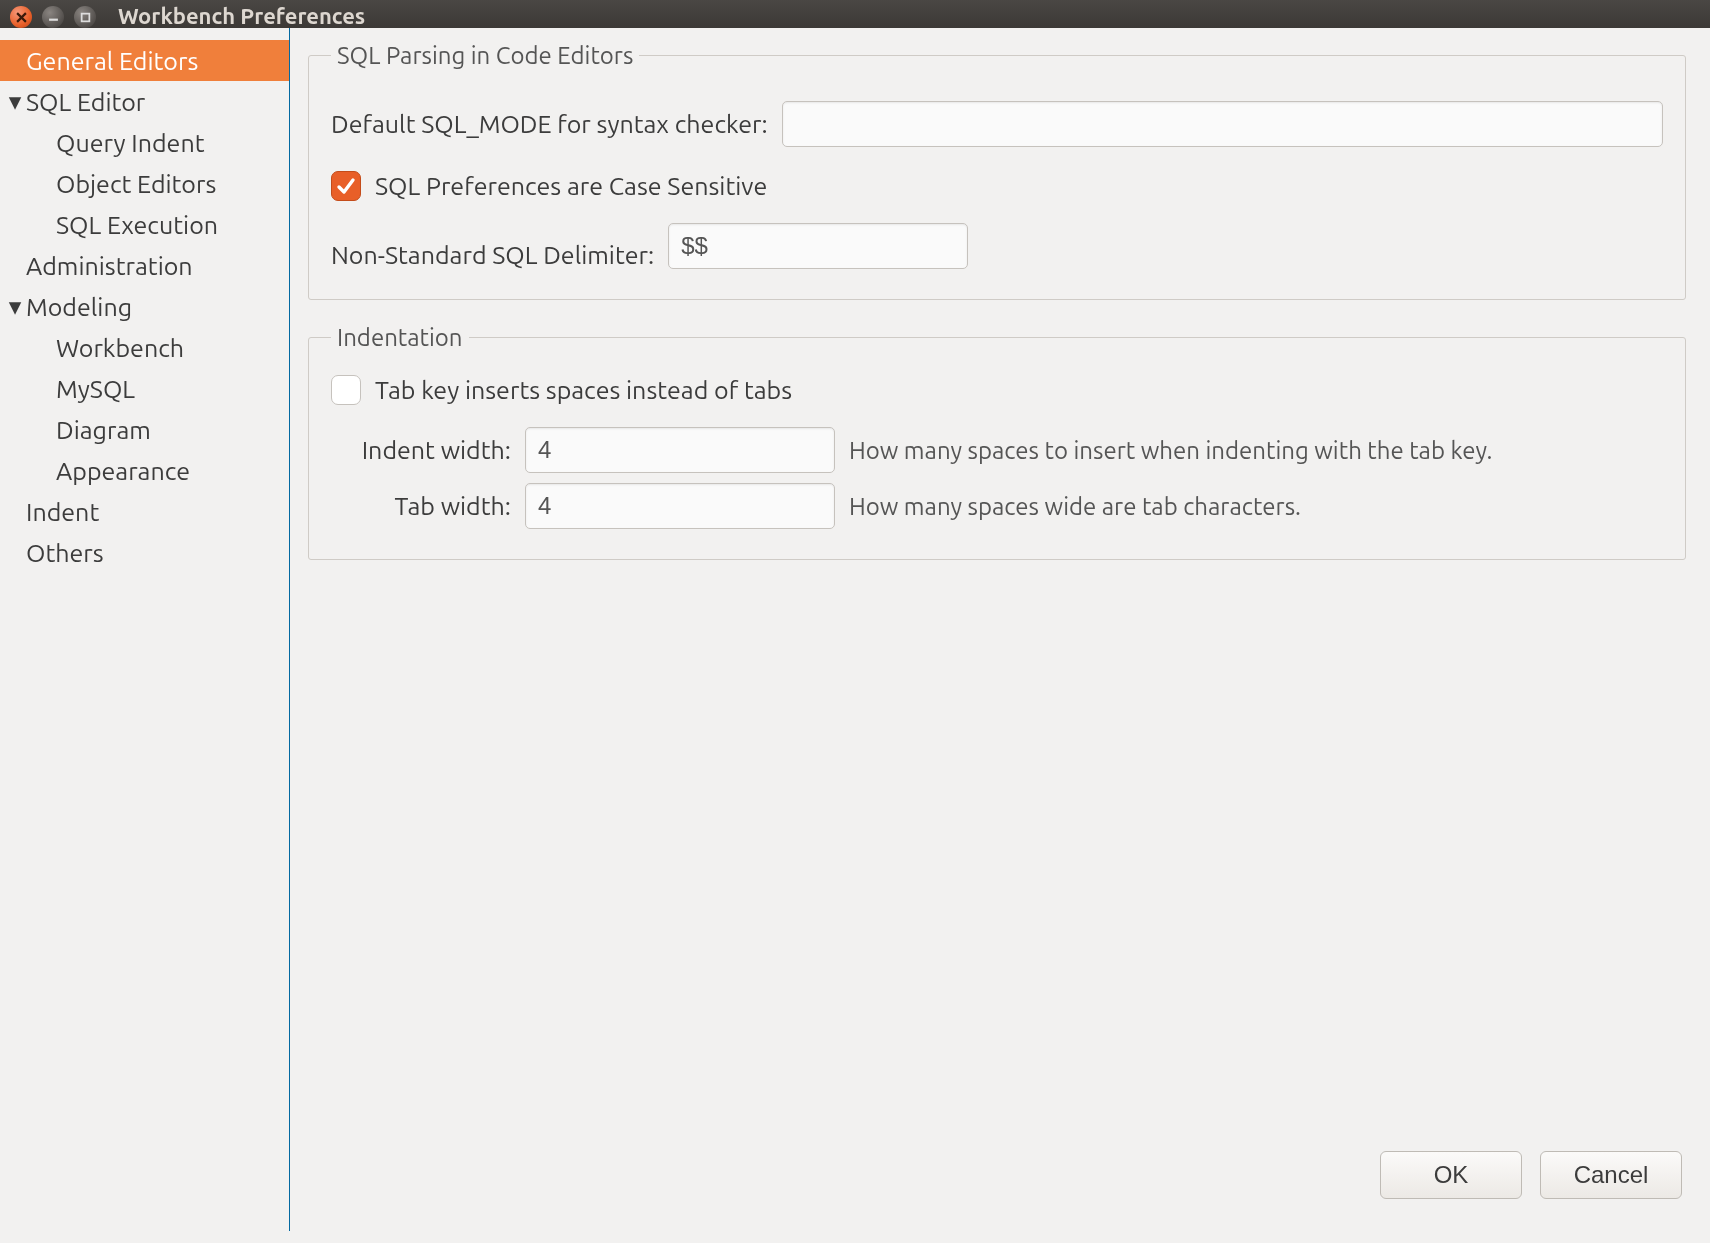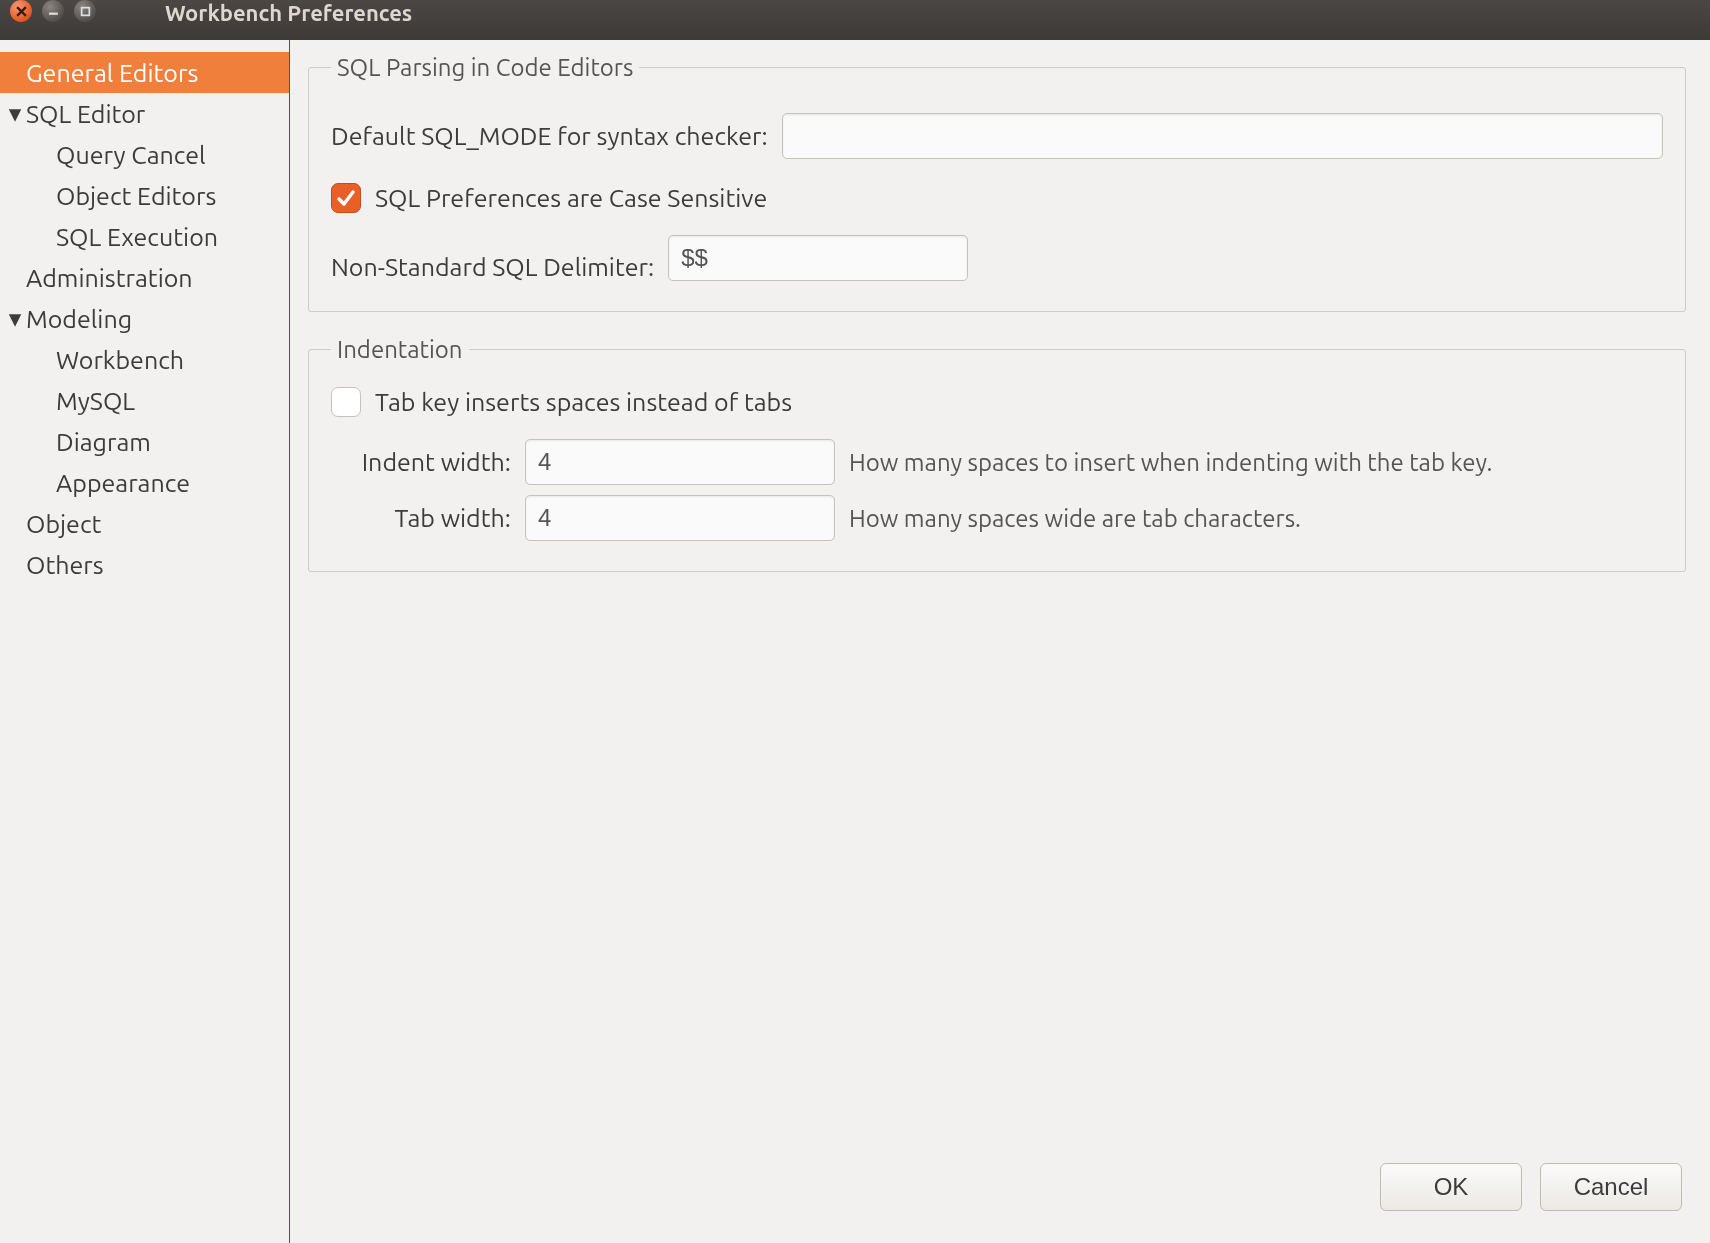--- a/index.html
+++ b/index.html
@@ -7,29 +7,28 @@
     margin: 0; padding: 0;
     width: 1710px; height: 1243px;
     font-family: "Ubuntu", "Segoe UI", Arial, sans-serif;
     font-size: 22px;
     color: #3c3c3c;
     background: #f2f1f0;
     overflow: hidden;
   }
   
   .titlebar {
-    height: 40px;
+    height: 28px;
     background: linear-gradient(to bottom, #4a4744, #3c3936);
     display: flex;
-    align-items: flex-start;
+    align-items: flex-end;
     padding: 0 10px;
     color: #ddd7d0;
     font-weight: 600;
     font-size: 22px;
-    gap: 47px;
   }
   .win-btns {
     display: flex;
     gap: 10px;
     margin-right: 16px;
   }
   .win-btn {
     width: 22px; height: 22px;
     border-radius: 50%;
     display: flex;
@@ -203,21 +202,21 @@
     <div class="tree-item tree-indent-0 tree-noarrow selected">
       <span class="tree-arrow"></span>
       <span class="tree-label">General Editors</span>
     </div>
     <div class="tree-item tree-indent-0">
       <span class="tree-arrow">▾</span>
       <span class="tree-label">SQL Editor</span>
     </div>
     <div class="tree-item tree-indent-1 tree-noarrow">
       <span class="tree-arrow"></span>
-      <span class="tree-label">Query Cancel</span>
+      <span class="tree-label">Query Indent</span>
     </div>
     <div class="tree-item tree-indent-1 tree-noarrow">
       <span class="tree-arrow"></span>
       <span class="tree-label">Object Editors</span>
     </div>
     <div class="tree-item tree-indent-1 tree-noarrow">
       <span class="tree-arrow"></span>
       <span class="tree-label">SQL Execution</span>
     </div>
     <div class="tree-item tree-indent-0 tree-noarrow">
@@ -239,21 +238,21 @@
     <div class="tree-item tree-indent-1 tree-noarrow">
       <span class="tree-arrow"></span>
       <span class="tree-label">Diagram</span>
     </div>
     <div class="tree-item tree-indent-1 tree-noarrow">
       <span class="tree-arrow"></span>
       <span class="tree-label">Appearance</span>
     </div>
     <div class="tree-item tree-indent-0 tree-noarrow">
       <span class="tree-arrow"></span>
-      <span class="tree-label">Object</span>
+      <span class="tree-label">Indent</span>
     </div>
     <div class="tree-item tree-indent-0 tree-noarrow">
       <span class="tree-arrow"></span>
       <span class="tree-label">Others</span>
     </div>
   </div>
 
   <div class="content">
 
     <fieldset class="group">

